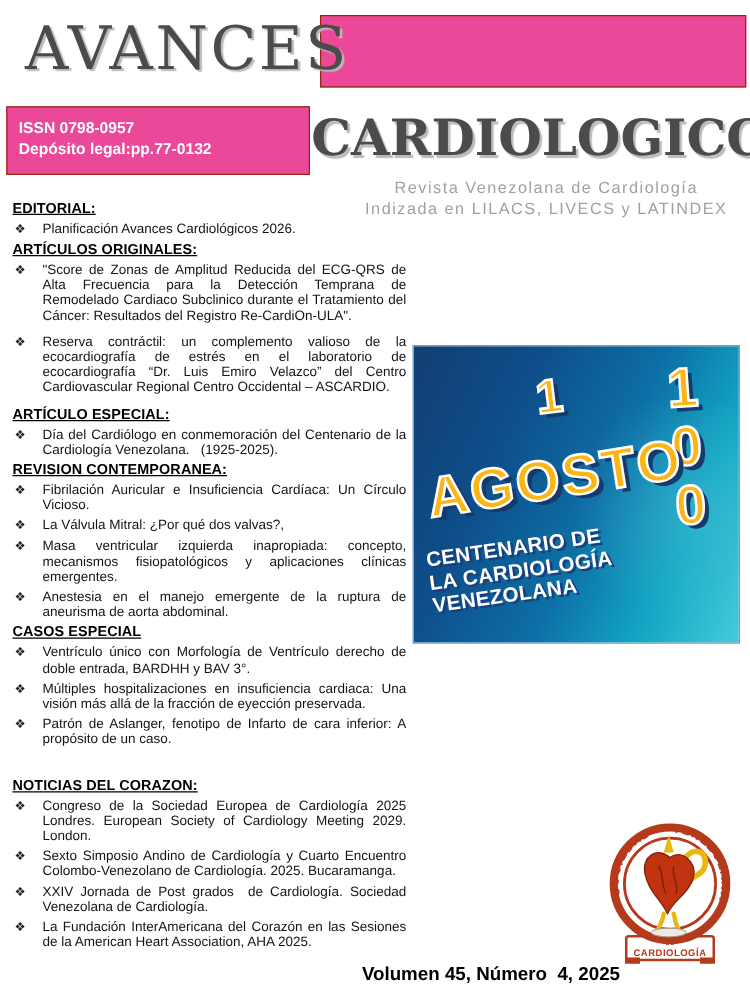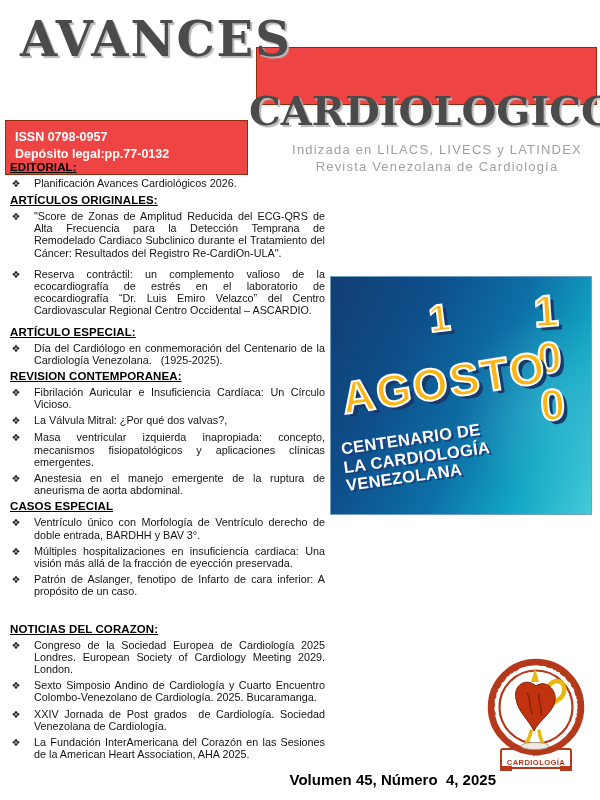--- a/index.html
+++ b/index.html
@@ -1,25 +1,25 @@
 <!DOCTYPE html>
 <html><head>
 <meta charset="utf-8">
 <style>
   html,body{margin:0;padding:0;background:#e8e8e8;}
   .page{position:relative;width:600px;height:800px;background:#ffffff;overflow:hidden;
         font-family:"Liberation Sans",sans-serif;margin:0 auto;}
 
   
-  .bar{position:absolute;background:#ef4444;border:1px solid #922a0b;box-sizing:border-box;margin-top:35px;}
+  .bar{position:absolute;background:#ec4899;border:1px solid #922a0b;box-sizing:border-box;}
   .bar-top{left:256px;top:12px;width:341px;height:58px;}
   .bar-issn{left:5px;top:85px;width:243px;height:55px;color:#ffffff;
             padding:8px 0 0 9px;font-size:12.5px;font-weight:bold;line-height:1.35;}
   .title-avances{position:absolute;left:20px;top:6px;width:245px;height:70px;
-                 font-family:"DejaVu Serif",serif;font-weight:bold;font-size:48px;line-height:66px;
+                 font-family:"DejaVu Serif",serif;font-weight:normal;font-size:48px;line-height:66px;
                  color:#4b4b4b;letter-spacing:2px;text-shadow:2px 2px 1px #b9b9b9;white-space:nowrap;}
   .title-cardio{position:absolute;left:249px;top:82px;width:350px;height:62px;
                 font-family:"DejaVu Serif",serif;font-weight:bold;font-size:40px;line-height:58px;
                 color:#4b4b4b;letter-spacing:0px;text-shadow:2px 2px 1px #b9b9b9;white-space:nowrap;}
   .tagline{position:absolute;left:278px;top:142px;width:318px;text-align:center;
            color:#a0a0a0;font-size:13px;letter-spacing:1.2px;line-height:1.3;}
 
   
   .toc{position:absolute;left:9px;top:161px;width:316px;color:#141414;}
   .toc-section{margin-bottom:4px;}
@@ -63,22 +63,22 @@
   <div class="bar bar-top"></div>
   <div class="title-avances">AVANCES</div>
 
   <div class="bar bar-issn">
     <div>ISSN 0798-0957</div>
     <div>Depósito legal:pp.77-0132</div>
   </div>
   <div class="title-cardio">CARDIOLOGICOS</div>
 
   <div class="tagline">
+    <div>Revista Venezolana de Cardiología</div>
     <div>Indizada en LILACS, LIVECS y LATINDEX</div>
-    <div>Revista Venezolana de Cardiología</div>
   </div>
 
   <div class="toc" id="toc">
   <section class="toc-section">
     <h3 class="toc-heading">EDITORIAL:</h3>
     <ul class="toc-list">
   <li class="toc-item">
     <span class="bullet">❖</span>
     <span class="item-text">Planificación Avances Cardiológicos 2026.</span>
   </li>

